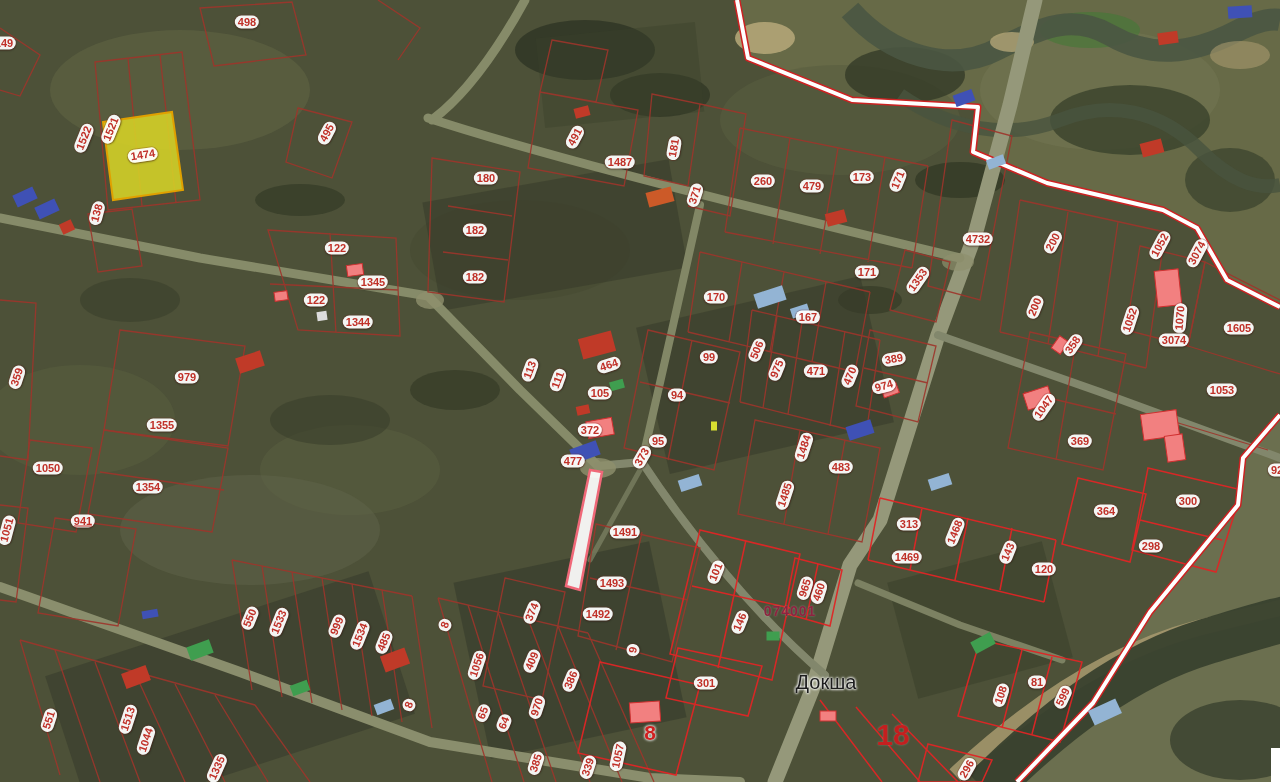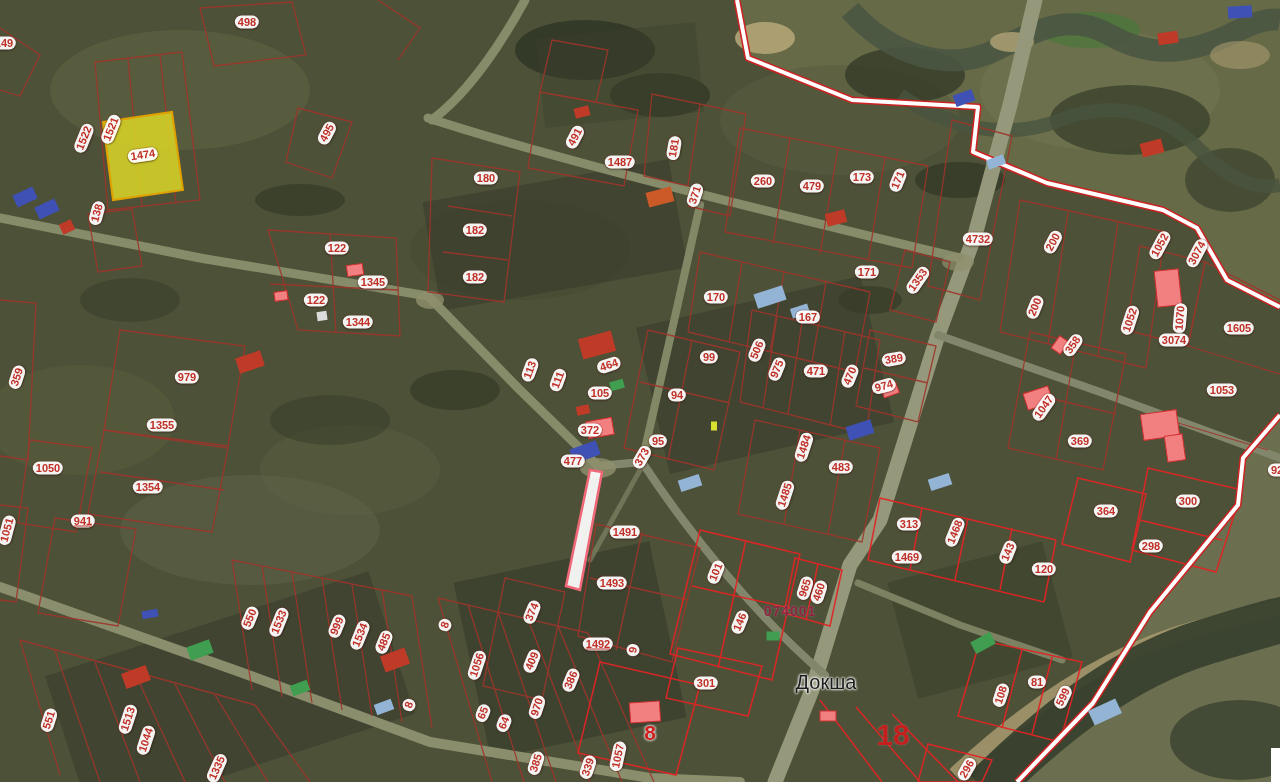--- a/index.html
+++ b/index.html
@@ -281,21 +281,21 @@
       <span class="bubble" style="left: 17px; top: 377px; transform: translate(-50%, -50%) rotate(-72deg);">359</span>
       <span class="bubble" style="left: 187px; top: 377px; transform: translate(-50%, -50%) rotate(0deg);">979</span>
       <span class="bubble" style="left: 162px; top: 425px; transform: translate(-50%, -50%) rotate(0deg);">1355</span>
       <span class="bubble" style="left: 48px; top: 468px; transform: translate(-50%, -50%) rotate(0deg);">1050</span>
       <span class="bubble" style="left: 148px; top: 487px; transform: translate(-50%, -50%) rotate(0deg);">1354</span>
       <span class="bubble" style="left: 557px; top: 461px; transform: translate(-50%, -50%) rotate(0deg); margin-left: 16px;">477</span>
       <span class="bubble" style="left: 83px; top: 521px; transform: translate(-50%, -50%) rotate(0deg); text-decoration: underline;">941</span>
       <span class="bubble" style="left: 7px; top: 530px; transform: translate(-50%, -50%) rotate(-75deg);">1051</span>
       <span class="bubble" style="left: 625px; top: 532px; transform: translate(-50%, -50%) rotate(0deg);">1491</span>
       <span class="bubble" style="left: 612px; top: 583px; transform: translate(-50%, -50%) rotate(0deg);">1493</span>
-      <span class="bubble" style="left: 598px; top: 644px; transform: translate(-50%, -50%) rotate(0deg); text-decoration: underline;">1492</span>
+      <span class="bubble" style="left: 598px; top: 614px; transform: translate(-50%, -50%) rotate(0deg);">1492</span>
       <span class="bubble" style="left: 532px; top: 612px; transform: translate(-50%, -50%) rotate(-68deg);">374</span>
       <span class="bubble" style="left: 633px; top: 650px; transform: translate(-50%, -50%) rotate(-80deg);">9</span>
       <span class="bubble" style="left: 445px; top: 625px; transform: translate(-50%, -50%) rotate(-70deg);">8</span>
       <span class="bubble" style="left: 477px; top: 665px; transform: translate(-50%, -50%) rotate(-72deg);">1056</span>
       <span class="bubble" style="left: 532px; top: 661px; transform: translate(-50%, -50%) rotate(-68deg);">409</span>
       <span class="bubble" style="left: 571px; top: 680px; transform: translate(-50%, -50%) rotate(-68deg);">386</span>
       <span class="bubble" style="left: 537px; top: 707px; transform: translate(-50%, -50%) rotate(-72deg);">970</span>
       <span class="bubble" style="left: 483px; top: 713px; transform: translate(-50%, -50%) rotate(-68deg);">65</span>
       <span class="bubble" style="left: 504px; top: 723px; transform: translate(-50%, -50%) rotate(-68deg);">64</span>
       <span class="bubble" style="left: 409px; top: 705px; transform: translate(-50%, -50%) rotate(-70deg);">8</span>

